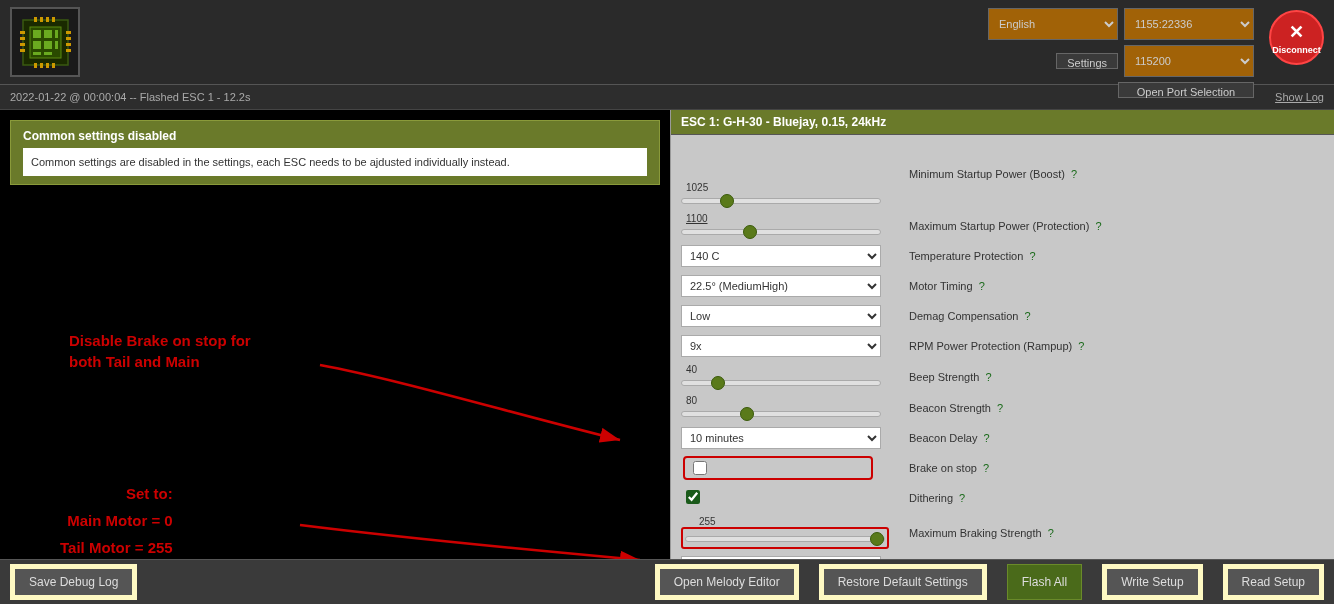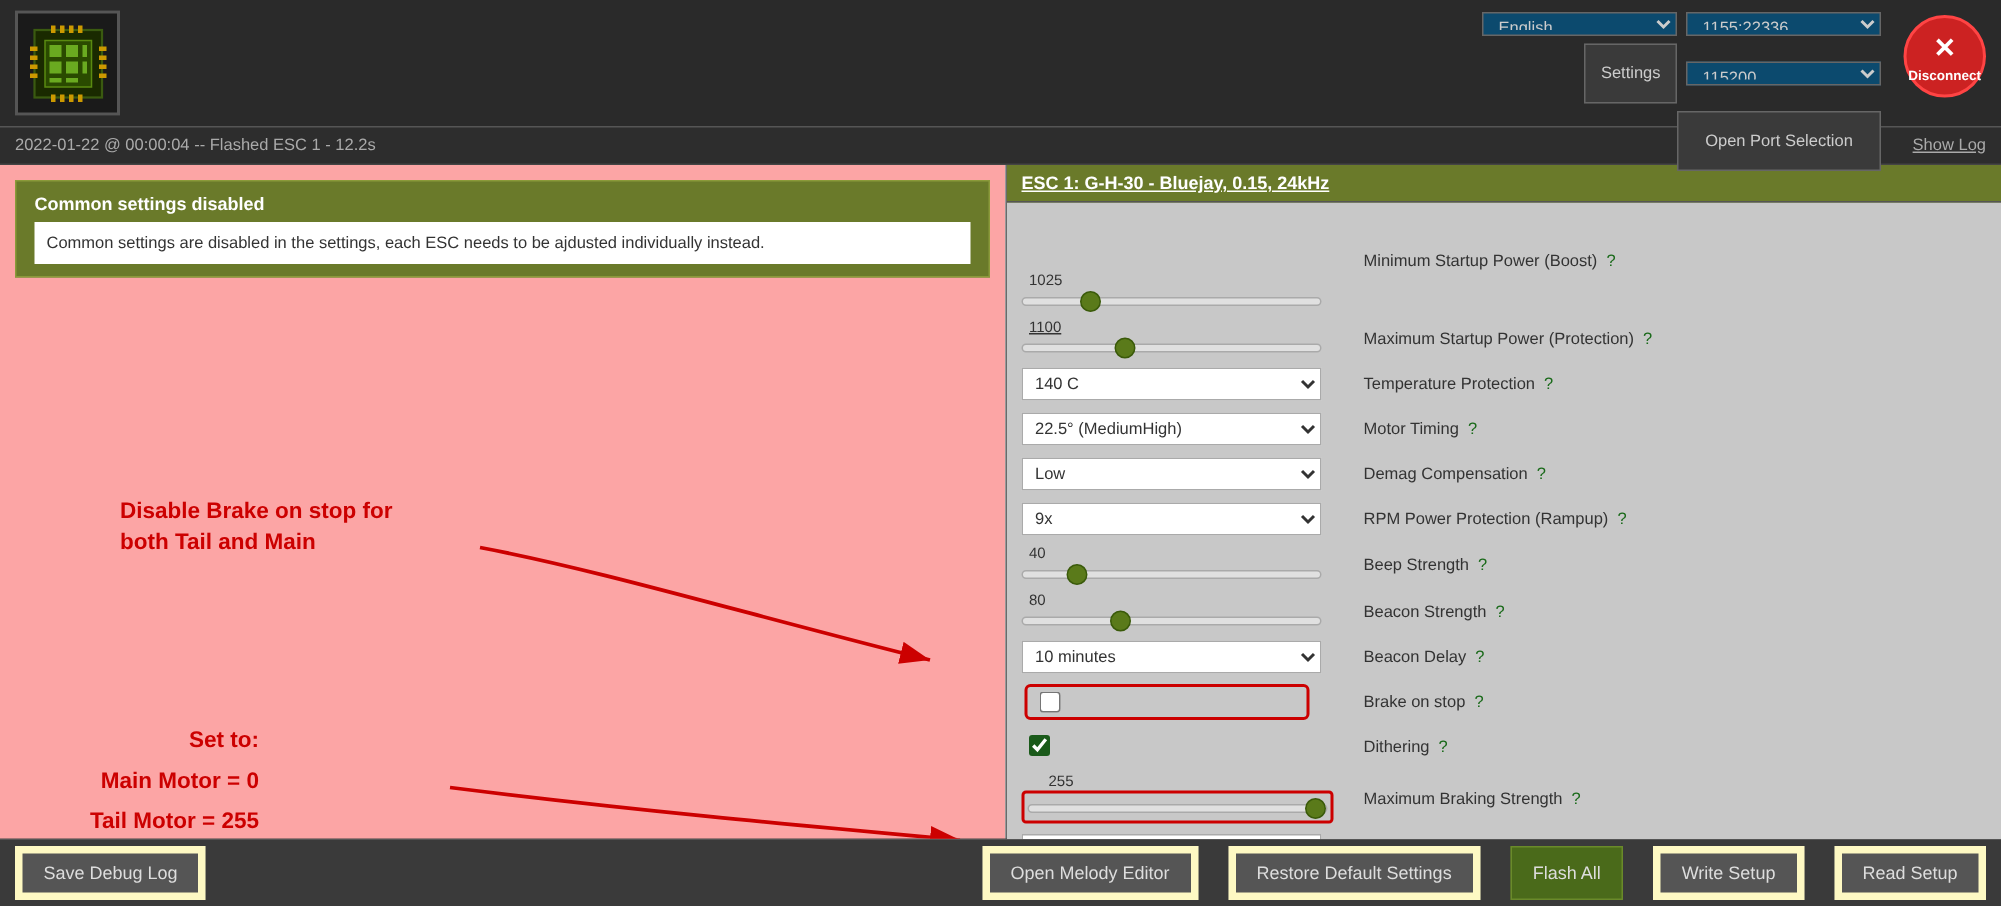--- a/index.html
+++ b/index.html
@@ -4,45 +4,45 @@
   <style>
     * { box-sizing: border-box; margin: 0; padding: 0; }
     body { background: #3a3a3a; font-family: Arial, sans-serif; font-size: 12px; color: #ccc; width: 1334px; height: 604px; overflow: hidden; }
 
     
     #header { background: #2a2a2a; height: 85px; display: flex; align-items: center; padding: 0 10px; border-bottom: 1px solid #555; position: relative; }
     #logo { width: 70px; height: 70px; background: #1a1a1a; border: 2px solid #555; display: flex; align-items: center; justify-content: center; margin-right: 15px; }
     #logo svg { width: 55px; height: 55px; }
     #header-right { position: absolute; right: 10px; top: 5px; display: flex; flex-direction: column; gap: 4px; align-items: flex-end; }
     .header-row { display: flex; gap: 6px; align-items: center; }
-    .header-select { background: #0c4a6e; border: 1px solid #666; color: #ccc; padding: 3px 6px; font-size: 11px; height: 16px; width: 130px; }
-    .header-btn { background: #3a3a3a; border: 1px solid #666; color: #ccc; padding: 3px 10px; font-size: 11px; height: 40px; cursor: pointer; white-space: nowrap; }
+    .header-select { background: #a16207; border: 1px solid #666; color: #ccc; padding: 3px 6px; font-size: 11px; height: 32px; width: 130px; }
+    .header-btn { background: #3a3a3a; border: 1px solid #666; color: #ccc; padding: 3px 10px; font-size: 11px; height: 16px; cursor: pointer; white-space: nowrap; }
     #disconnect-btn { background: #cc2222; border: 2px solid #ff4444; border-radius: 50%; width: 55px; height: 55px; color: white; font-size: 10px; font-weight: bold; cursor: pointer; display: flex; flex-direction: column; align-items: center; justify-content: center; position: absolute; right: 10px; top: 10px; }
     #disconnect-btn .disc-icon { font-size: 18px; font-weight: bold; }
 
     
     #status-bar { background: #2d2d2d; height: 25px; display: flex; align-items: center; padding: 0 10px; border-bottom: 1px solid #444; justify-content: space-between; }
     #status-bar span { color: #aaa; font-size: 11px; }
 
     
     #main { display: flex; height: calc(604px - 85px - 25px - 45px); }
 
     
-    #left-panel { width: 670px; background: #fca5a5; padding: 10px; position: relative; }
+    #left-panel { width: 670px; background: #000000; padding: 10px; position: relative; }
     .warning-box { background: #6a7a2a; border: 1px solid #8a9a3a; padding: 8px 12px; margin-bottom: 10px; }
     .warning-title { color: #fff; font-weight: bold; font-size: 12px; margin-bottom: 5px; }
     .warning-text { color: #ddd; font-size: 11px; background: white; padding: 8px; color: #333; }
     .annotation-text { color: #cc0000; font-size: 16px; font-weight: bold; line-height: 1.3; }
 
     
     #arrows-overlay { position: absolute; left: 0; top: 0; width: 670px; height: 100%; pointer-events: none; z-index: 5; }
 
     
     #right-panel { flex: 1; background: #c8c8c8; border-left: 1px solid #999; overflow-y: auto; }
-    .esc-header { background: #6a7a2a; color: #fff; padding: 5px 10px; font-weight: bold; font-size: 12px; border-bottom: 1px solid #555; text-decoration: underline; }
+    .esc-header { background: #6a7a2a; color: #fff; padding: 5px 10px; font-weight: bold; font-size: 12px; border-bottom: 1px solid #555; }
 
     .esc-settings { padding: 6px 10px; }
     .setting-row { display: flex; align-items: center; margin-bottom: 6px; min-height: 24px; }
     .setting-control { width: 220px; flex-shrink: 0; }
     .setting-label { flex: 1; color: #333; font-size: 11px; padding-left: 8px; }
     .setting-label .help { color: #1a6a1a; cursor: help; margin-left: 3px; }
     input[type=range] { -webkit-appearance: none; width: 200px; height: 6px; border-radius: 3px; background: #e0e0e0; border: 1px solid #aaa; outline: none; }
     input[type=range]::-webkit-slider-thumb { -webkit-appearance: none; width: 14px; height: 14px; border-radius: 50%; background: #5a7a1a; cursor: pointer; border: 1px solid #3a5a0a; }
 
     
@@ -132,21 +132,21 @@
 </div>
 
 <div id="main">
 
   <div id="left-panel">
     <div class="warning-box">
       <div class="warning-title">Common settings disabled</div>
       <div class="warning-text">Common settings are disabled in the settings, each ESC needs to be ajdusted individually instead.</div>
     </div>
 
-    <div style="position:absolute; left:80px; top:220px; z-index:10;">
+    <div style="position:absolute; left:69px; top:220px; z-index:10;">
       <div class="annotation-text" style="color:#cc0000; font-size:15px; font-weight:bold; line-height:1.4;">
         <span>Disable Brake on stop for</span><br>
         <span>both Tail and Main</span>
       </div>
     </div>
 
     <div style="position:absolute; left:60px; top:370px; z-index:10;text-align:right;">
       <div style="color:#cc0000; font-size:15px; font-weight:bold; line-height:1.8;">
         <span>Set to:</span><br>
         <span>Main Motor  = 0</span><br>

